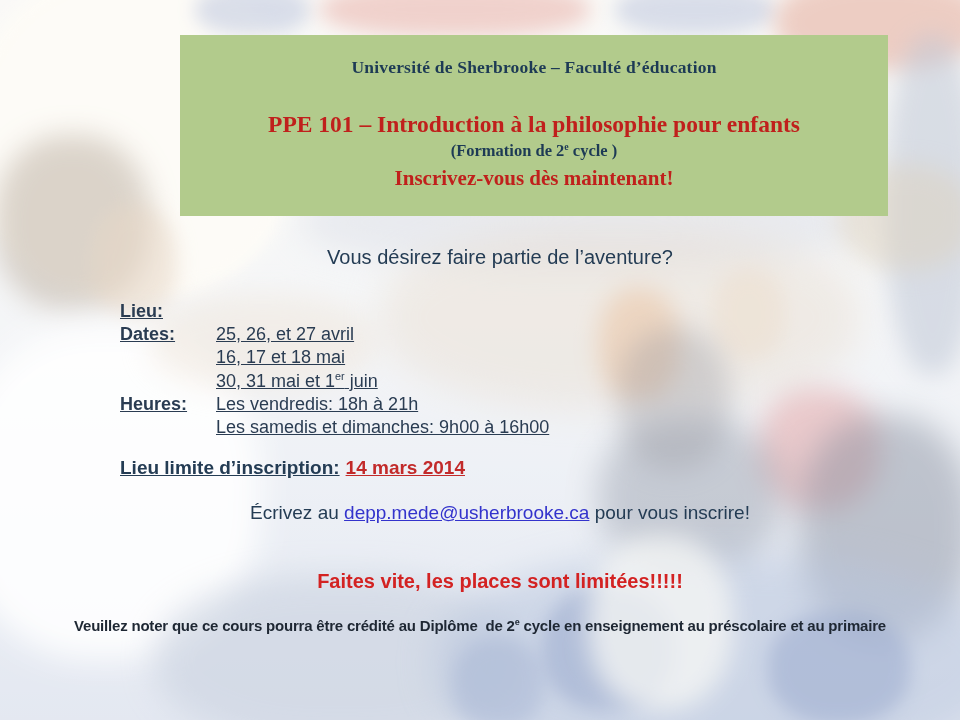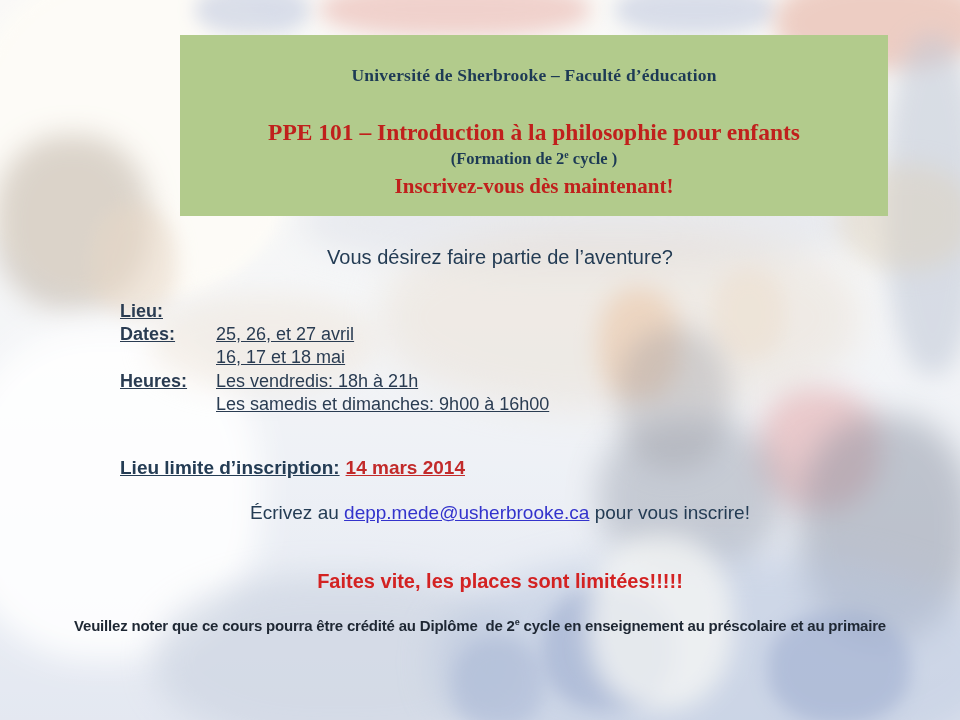--- a/index.html
+++ b/index.html
@@ -11,21 +11,21 @@
   
   .bg,.bg div{position:absolute;}
   .bg div{border-radius:45%;}
   .wash{position:absolute; inset:0; background:rgba(255,255,255,.38);}
   
   .panel{
     position:absolute; left:180px; top:35px; width:708px; height:181px;
     background:#b2cb8c; text-align:center;
     font-family:"Liberation Serif","DejaVu Serif",serif; font-weight:bold;
   }
-  .hdr-line1{padding-top:30px; font-size:17.5px; color:#1d3a55; letter-spacing:.2px;}
+  .hdr-line1{padding-top:22px; font-size:17.5px; color:#1d3a55; letter-spacing:.2px;}
   .hdr-title{margin-top:33px; font-size:23.5px; color:#c0201c;}
   .hdr-sub{margin-top:3px; font-size:16.5px; color:#1d3a55;}
   .hdr-cta{margin-top:5px; font-size:21px; color:#c0201c;}
   sup, .sup{font-size:60%; vertical-align:super; line-height:0;}
   
   .centerline{position:absolute; left:40px; width:920px; text-align:center; color:#243c54;}
   .question{top:246px; font-size:20px;}
   .schedule{position:absolute; left:120px; top:300px; font-size:18px; line-height:23.2px; color:#2a3c52;text-decoration:underline;}
   .srow{display:flex;}
   .slabel{width:96px; font-weight:bold; text-decoration:underline;}
@@ -88,20 +88,21 @@
     <div class="srow">
       <span class="slabel">Dates:</span>
       <span>25, 26, et 27 avril</span>
     </div>
     <div class="srow">
       <span class="slabel"></span>
       <span>16, 17 et 18 mai</span>
     </div>
     <div class="srow">
       <span class="slabel"></span>
+      <span><span>30, 31 mai et 1</span><span class="sup">er</span><span> juin</span></span>
     </div>
     <div class="srow">
       <span class="slabel">Heures:</span>
       <span>Les vendredis: 18h à 21h</span>
     </div>
     <div class="srow">
       <span class="slabel"></span>
       <span>Les samedis et dimanches: 9h00 à 16h00</span>
     </div>
   </div>

